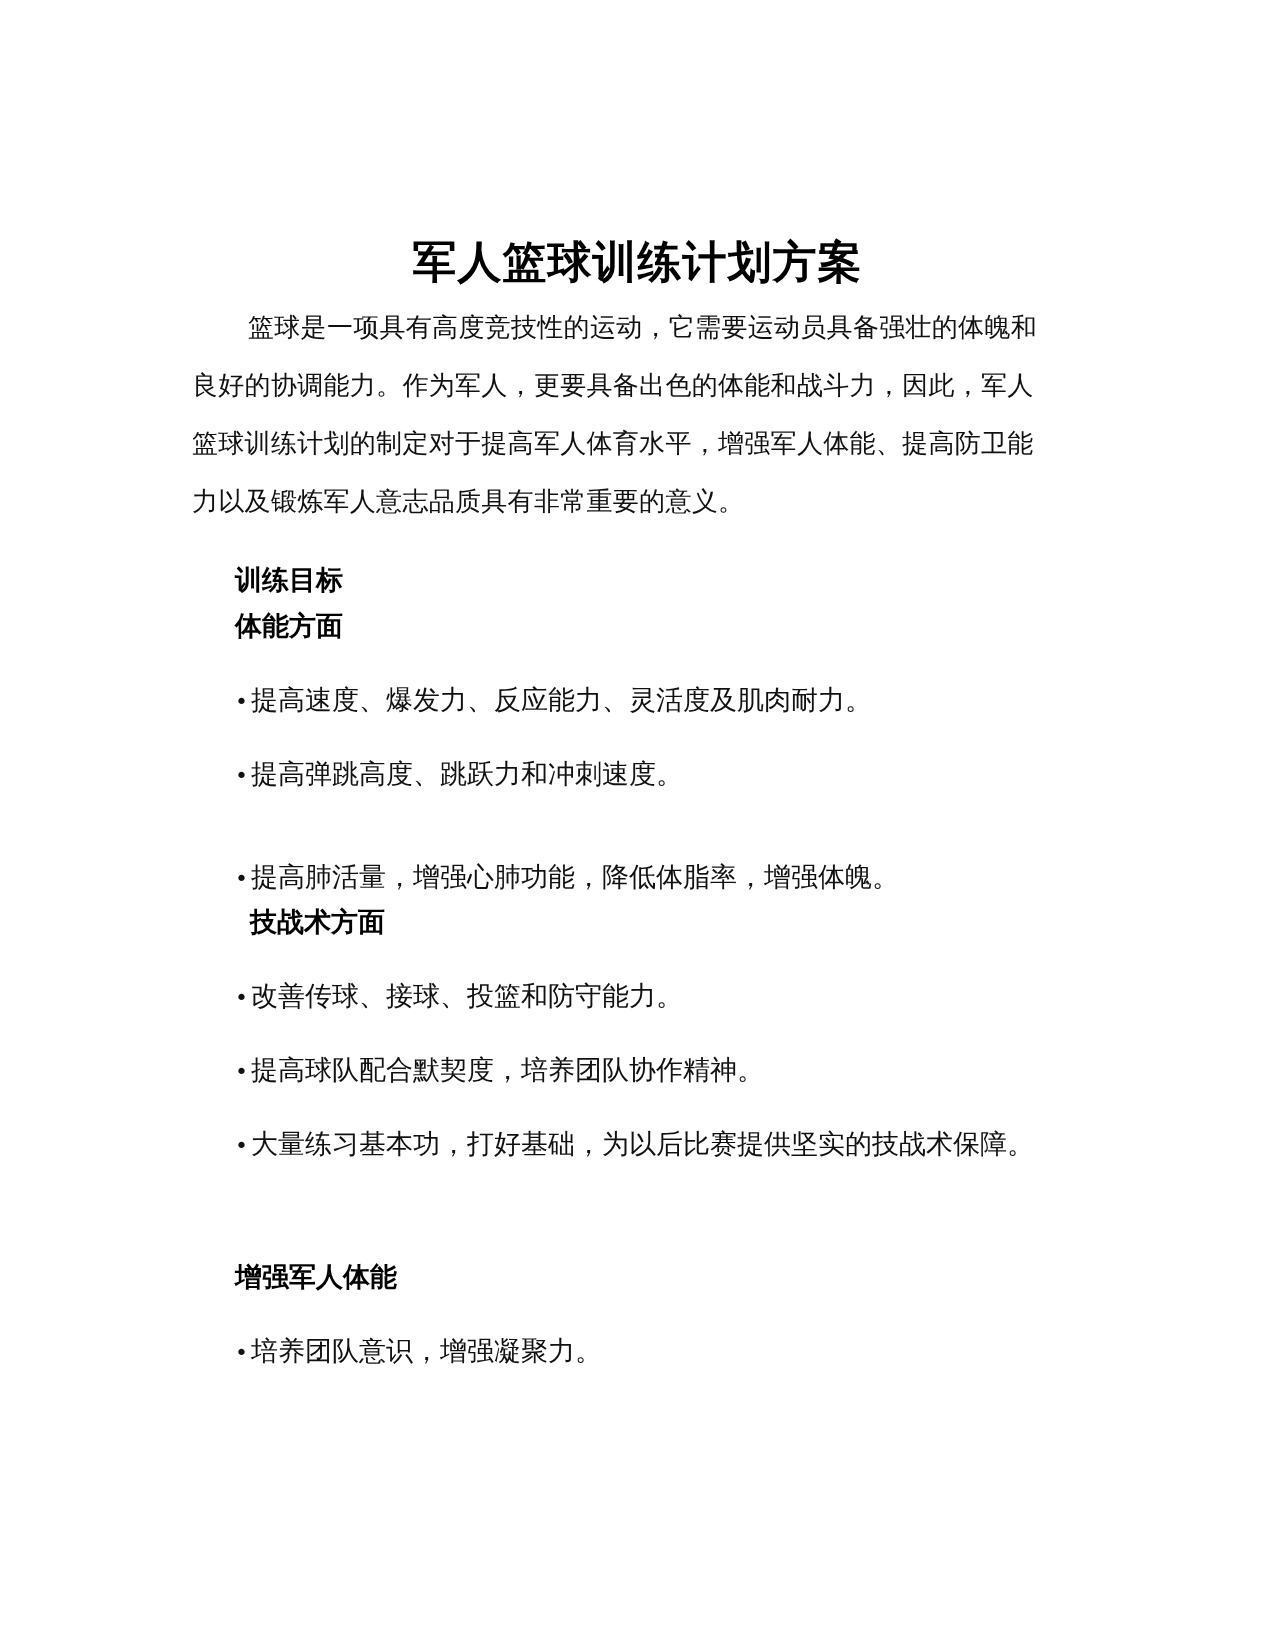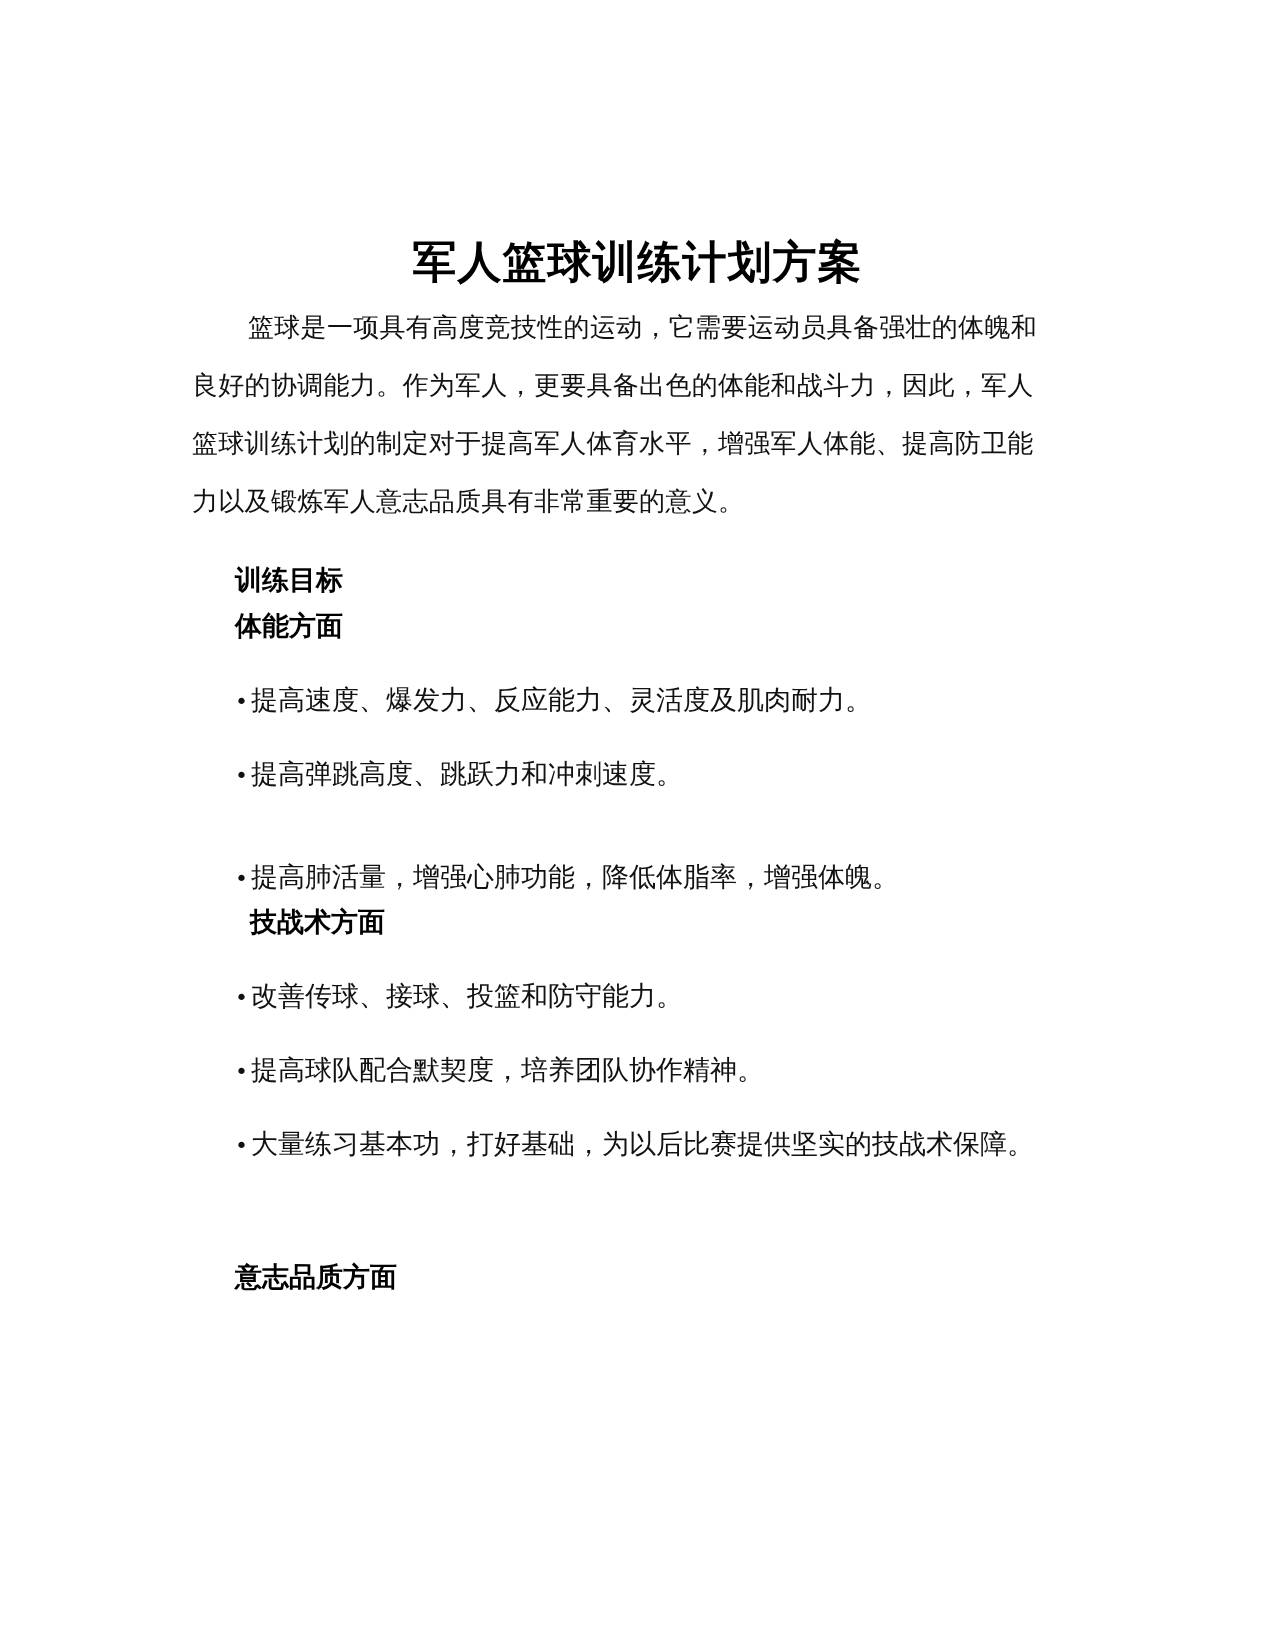--- a/index.html
+++ b/index.html
@@ -115,16 +115,19 @@
   </p>
 
   <p class="bullet" style="top:976px;">
     <span class="dot">•</span><span>改善传球、接球、投篮和防守能力。</span>
   </p>
 
   <p class="bullet-wrap" style="top:1115px;">
     <span class="dot">•</span><span>大量练习基本功，打好基础，为以后比赛提供坚实的技战术保障。</span>
   </p>
 
-  <h2 class="heading" style="top:1257px;">意志品质方面</h2>
+  <h2 class="heading" style="top:1257px;">增强军人体能</h2>
 
+  <p class="bullet" style="top:1331px;">
+    <span class="dot">•</span><span>培养团队意识，增强凝聚力。</span>
+  </p>
 
 </div>
 
 </body></html>

